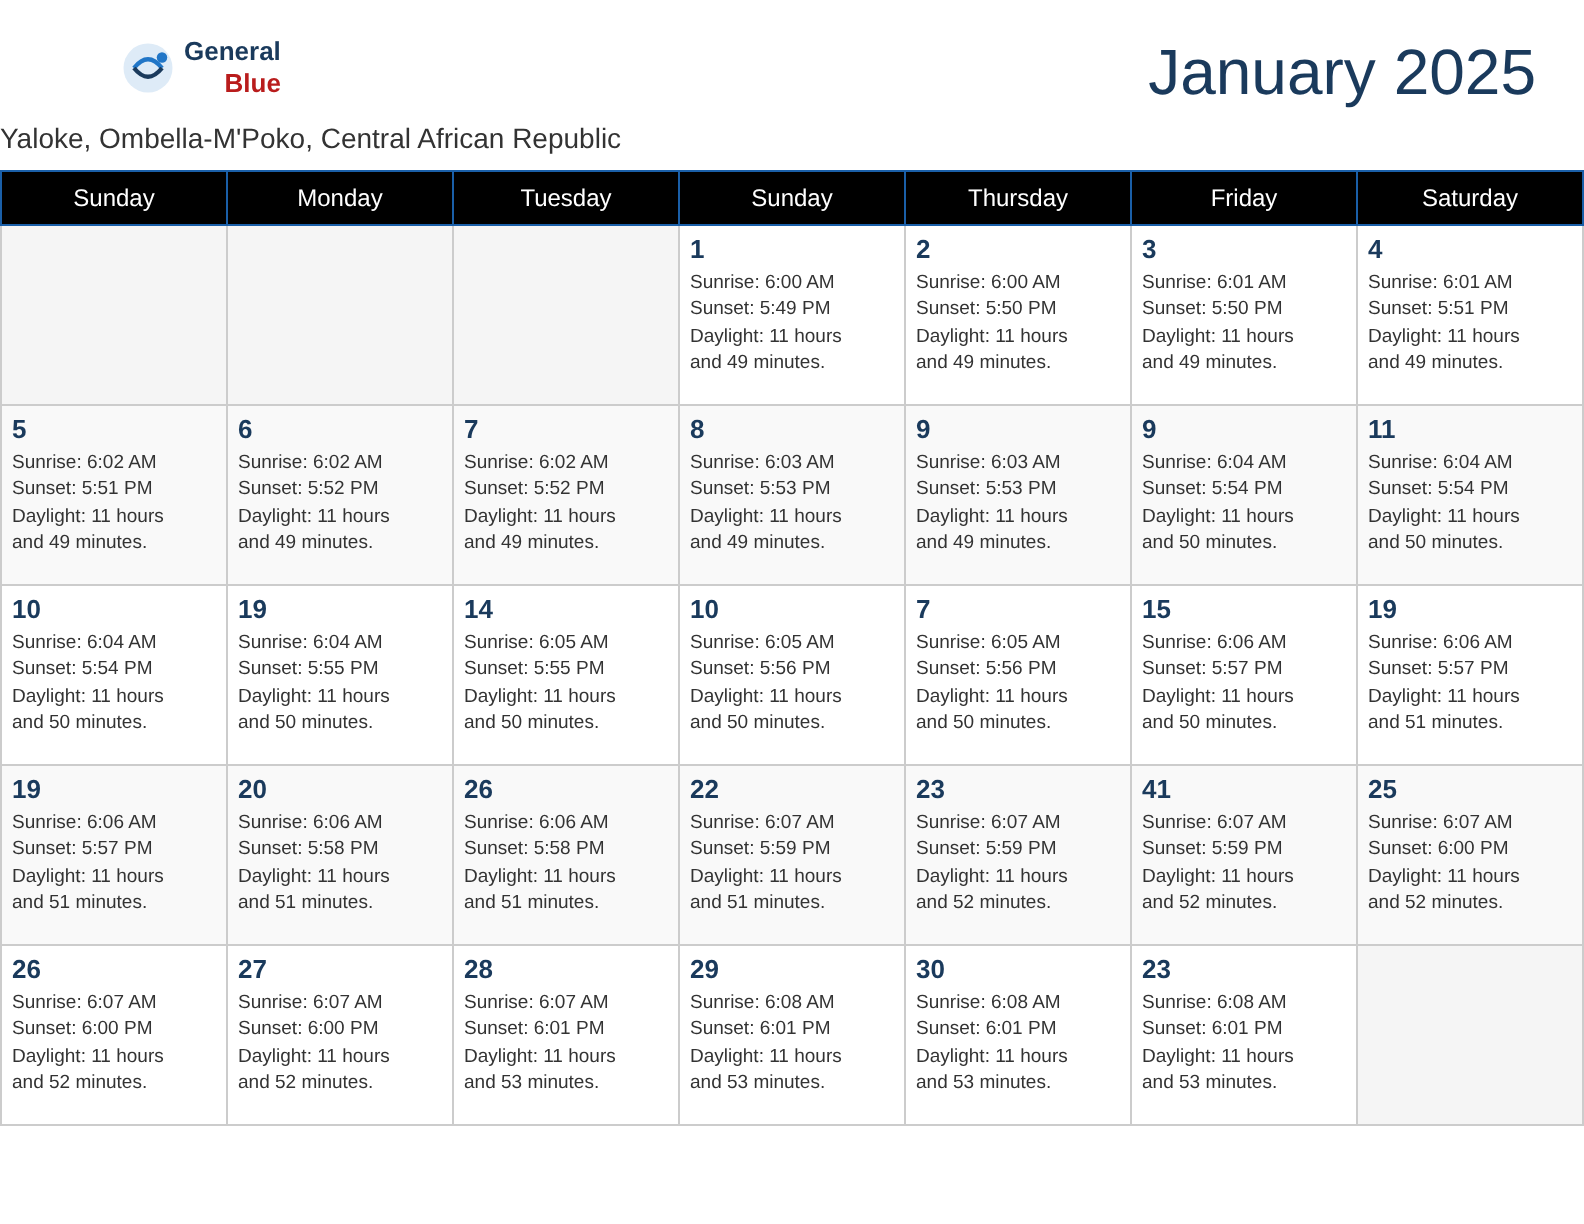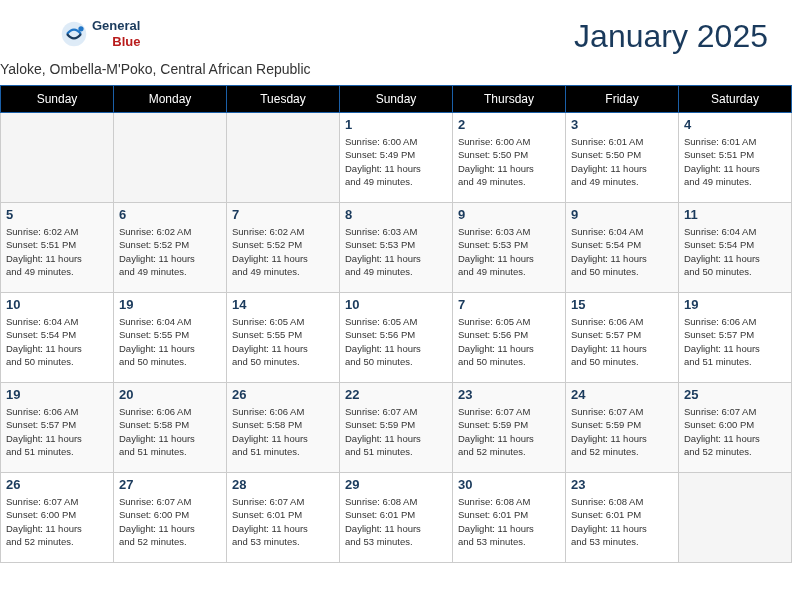--- a/index.html
+++ b/index.html
@@ -283,21 +283,21 @@
 and 51 minutes.</div>
         </td>
         <td>
           <div class="day-number">23</div>
           <div class="day-info" style="white-space: pre-line;">Sunrise: 6:07 AM
 Sunset: 5:59 PM
 Daylight: 11 hours
 and 52 minutes.</div>
         </td>
         <td>
-          <div class="day-number">24</div>
+          <div class="day-number">41</div>
           <div class="day-info" style="white-space: pre-line;">Sunrise: 6:07 AM
 Sunset: 5:59 PM
 Daylight: 11 hours
 and 52 minutes.</div>
         </td>
         <td>
           <div class="day-number">25</div>
           <div class="day-info" style="white-space: pre-line;">Sunrise: 6:07 AM
 Sunset: 6:00 PM
 Daylight: 11 hours

